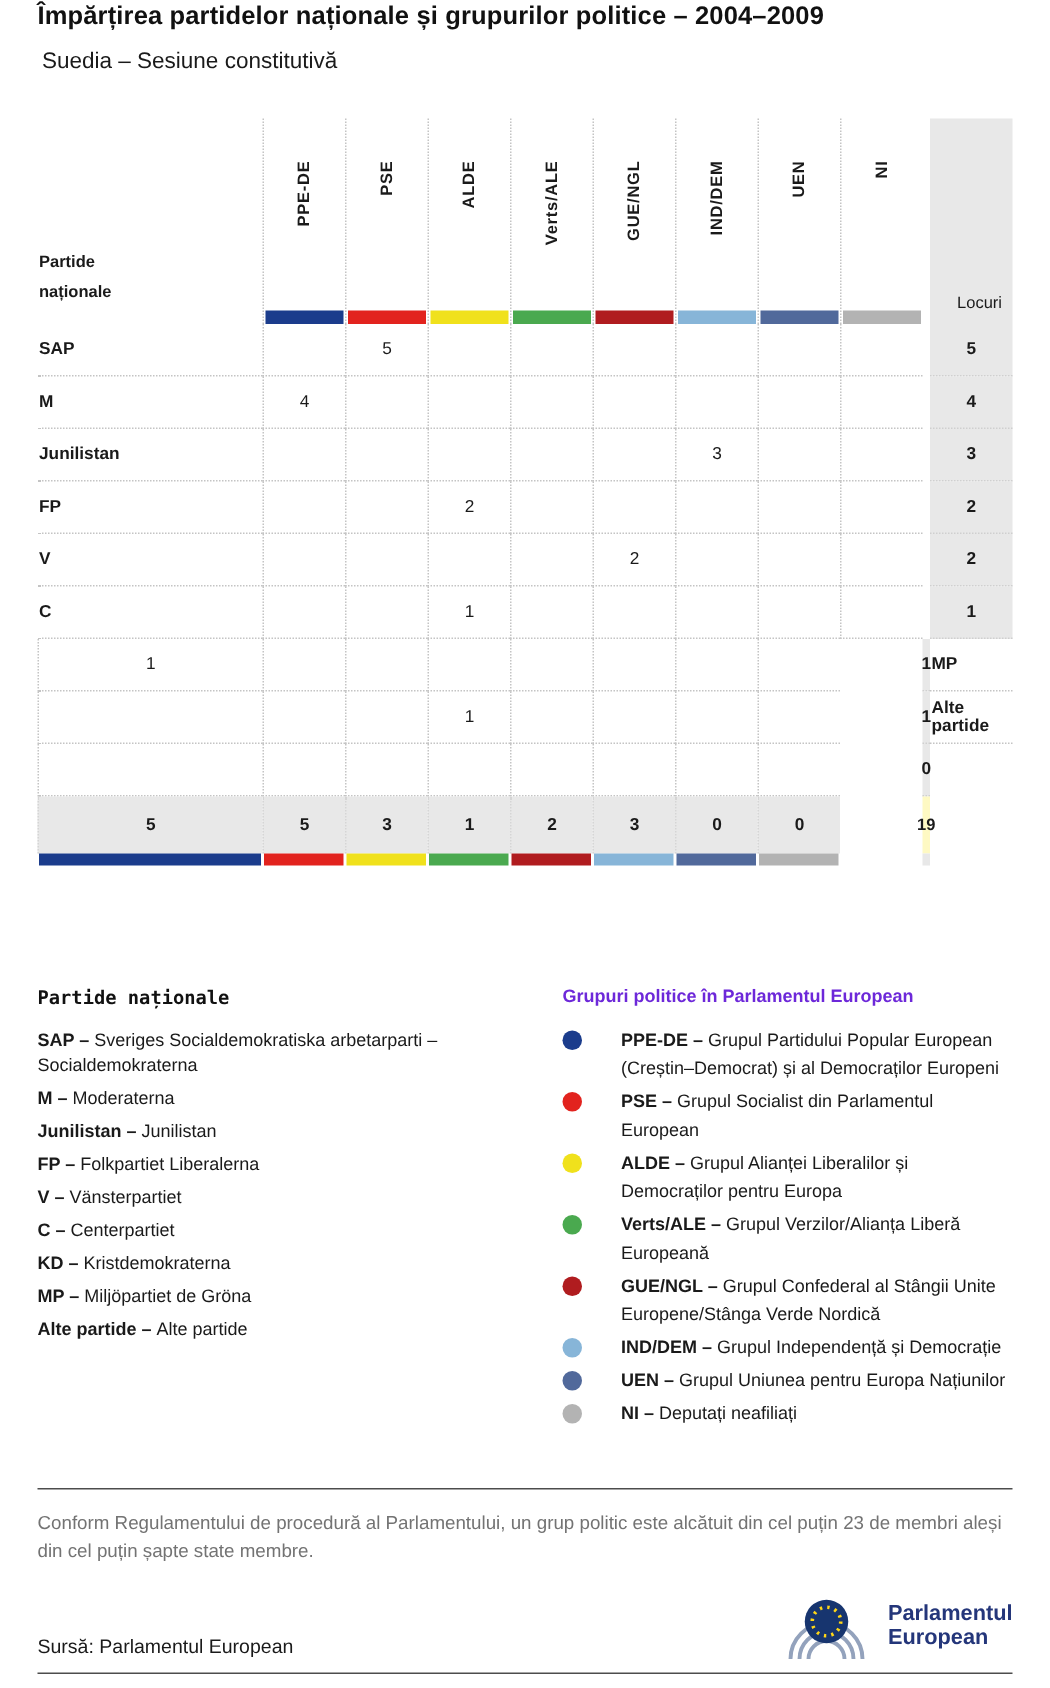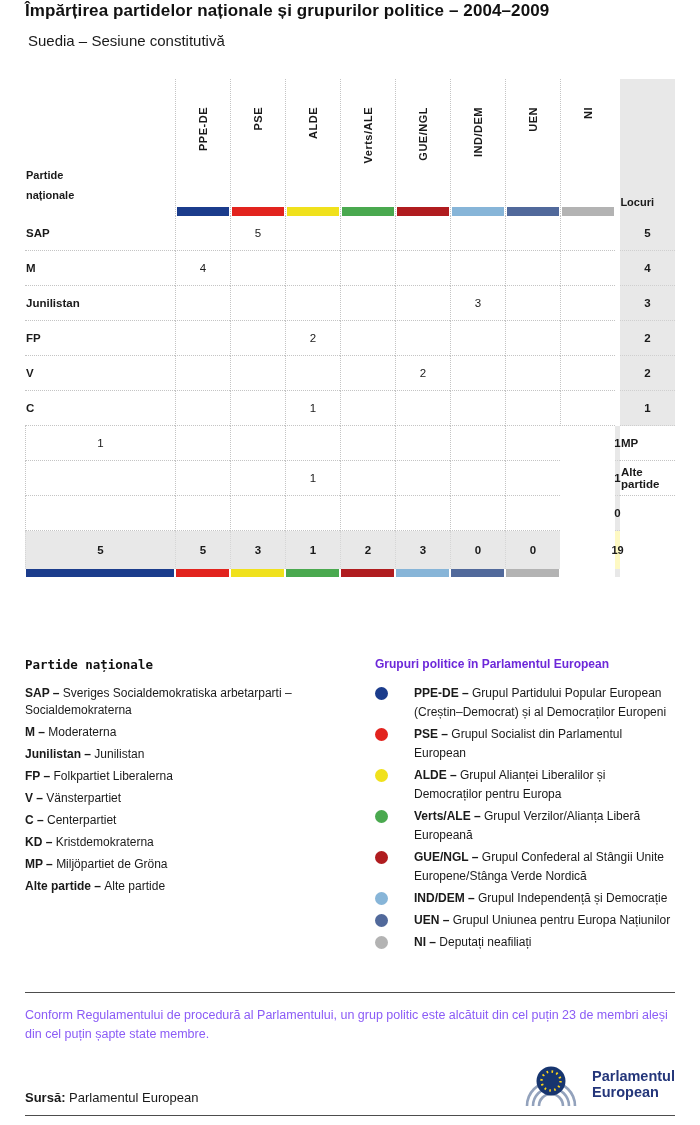--- a/index.html
+++ b/index.html
@@ -18,21 +18,21 @@
     grid-template-rows:137px repeat(9,35px) 38px 8px;
     width:650px;
   }
   .cell{position:relative;font-size:11.5px}
   .corner{position:relative}
   .corner-label{position:absolute;left:1px;bottom:10px;font-weight:700;font-size:11px;line-height:1.8;width:70px}
   .ghead{border-left:1px dotted #c4c4c4;display:flex;justify-content:center;align-items:flex-start;padding-top:28px}
   .vlabel{writing-mode:vertical-rl;transform:rotate(180deg);font-weight:700;font-size:11px;letter-spacing:.5px;white-space:nowrap}
   .gbar{position:absolute;bottom:0;left:1px;right:1px;height:9px}
   .seats-head{background:#e8e8e8}
-  .seats-label{position:absolute;right:21px;bottom:8px;font-weight:700;font-size:11px}
+  .seats-label{position:absolute;right:7px;bottom:8px;font-weight:400;font-size:11px}
 
   .party{font-weight:700;display:flex;align-items:center;border-bottom:1px dotted #c4c4c4;padding-left:1px}
   .val{display:flex;align-items:center;justify-content:center;border-left:1px dotted #c4c4c4;border-bottom:1px dotted #c4c4c4}
   .seats{background:#e8e8e8;display:flex;align-items:center;justify-content:center;font-weight:700;border-bottom:1px dotted #cfcfcf}
 
   .total{background:#e8e8e8;display:flex;align-items:center;justify-content:center;font-weight:700;border-left:1px dotted #d5d5d5}
   .seats-total{background:#fef9c3;display:flex;align-items:center;justify-content:center;font-weight:700;font-size:11px}
   .bbar{padding:0 1px}
   .gbar2{height:8px}
   .seats-bottom{background:#e8e8e8}
@@ -43,24 +43,24 @@
   .legend-left{width:350px;padding-right:25px}
   .legend-right{flex:1}
   .legend-left h3{font-family:"DejaVu Sans Mono",monospace;font-size:12.5px;font-weight:700;margin-bottom:13px;color:#111}
   .legend-right h3{font-size:12px;font-weight:700;margin-bottom:13px;color:#6d28d9}
   .lp-item{font-size:12px;line-height:17px;margin-bottom:5px}
   .lg-item{display:flex;gap:26px;font-size:12px;line-height:19px;margin-bottom:3px}
   .dot{width:13px;height:13px;border-radius:50%;flex:none;margin-top:3px}
   .gtext{flex:1}
 
   
-  .footnote-block{position:absolute;top:992px;left:25px;right:25px;border-top:1px solid #4d4d4d;padding-top:13px;font-size:12.5px;line-height:1.55;color:#8b5cf6}
+  .footnote-block{position:absolute;top:992px;left:25px;right:25px;border-top:1px solid #4d4d4d;padding-top:13px;font-size:12.5px;line-height:1.55;color:#737373}
   .source-row{position:absolute;left:25px;right:25px;top:1056px;height:60px;display:flex;justify-content:space-between;align-items:flex-end;border-bottom:1px solid #4d4d4d}
   .source{font-size:13px;margin-bottom:10px}
-  .source strong{font-weight:700}
+  .source strong{font-weight:400}
   .logo{display:flex;align-items:center;gap:10px;margin-bottom:8px}
   .logo-text{font-weight:700;font-size:14.5px;color:#24367a;line-height:1.12}
 </style>
 </head>
 <body>
 
 <div class="page">
   <h1>Împărțirea partidelor naționale și grupurilor politice – 2004–2009</h1>
   <h2>Suedia – Sesiune constitutivă</h2>
 

